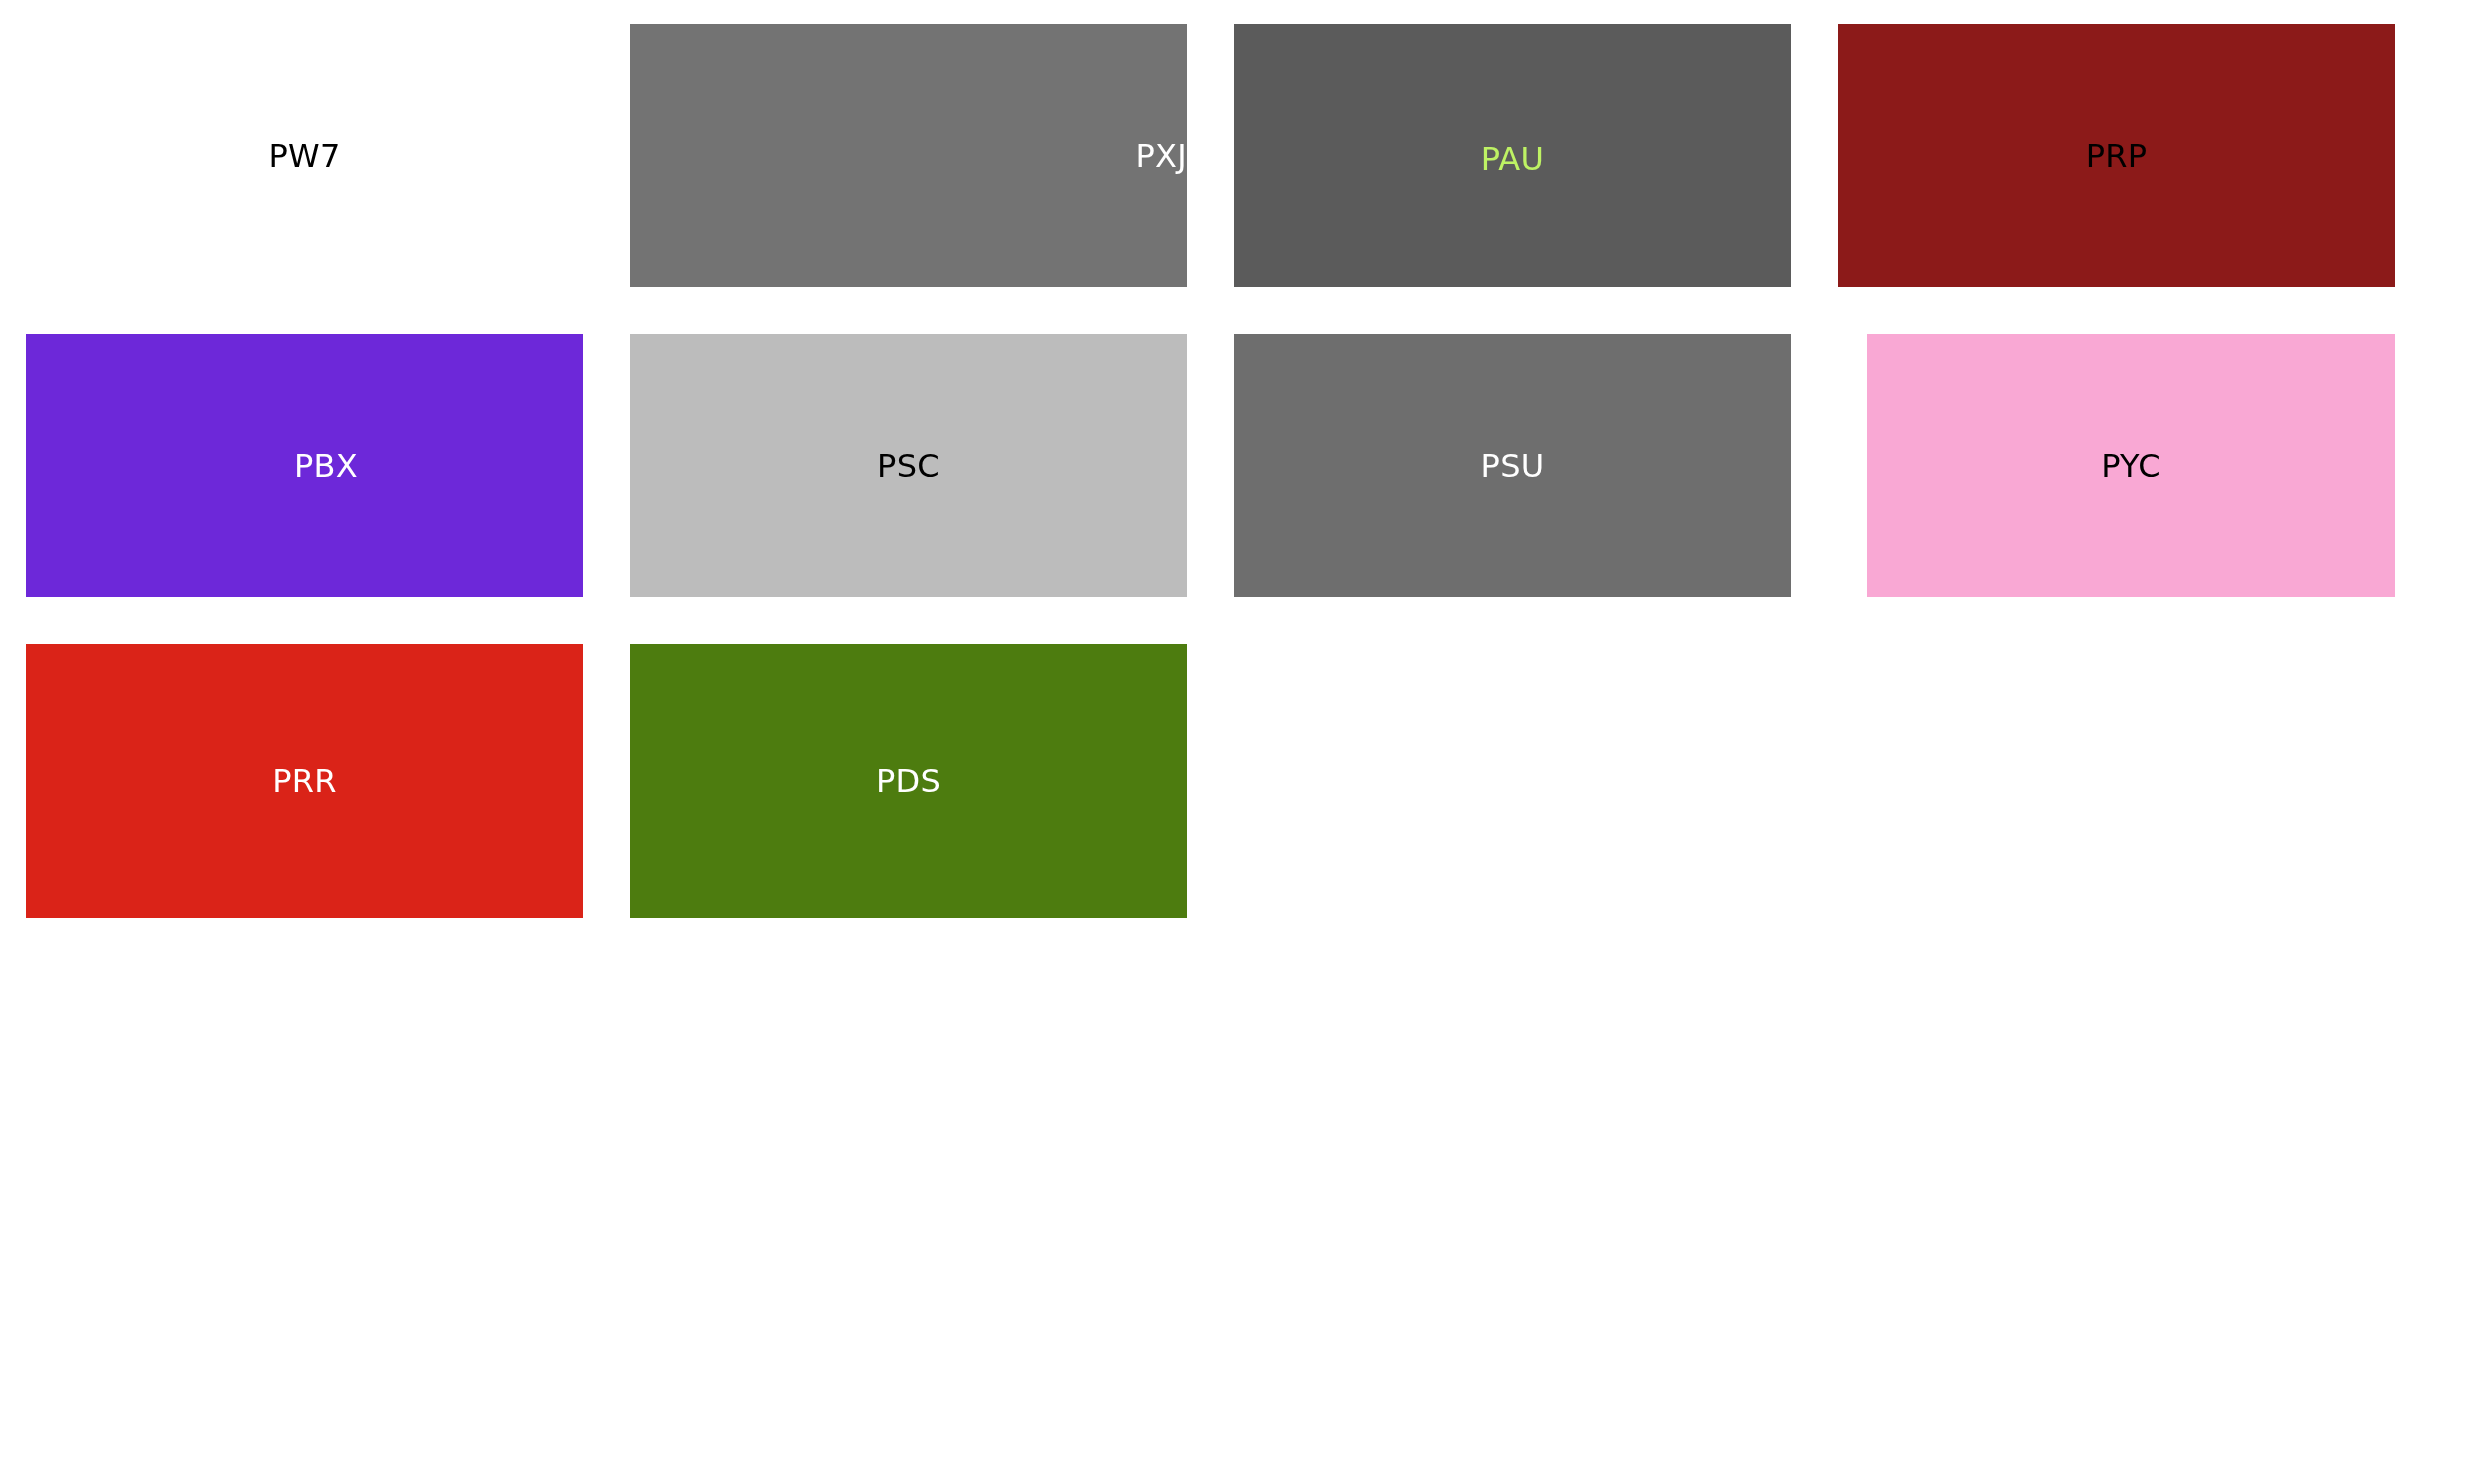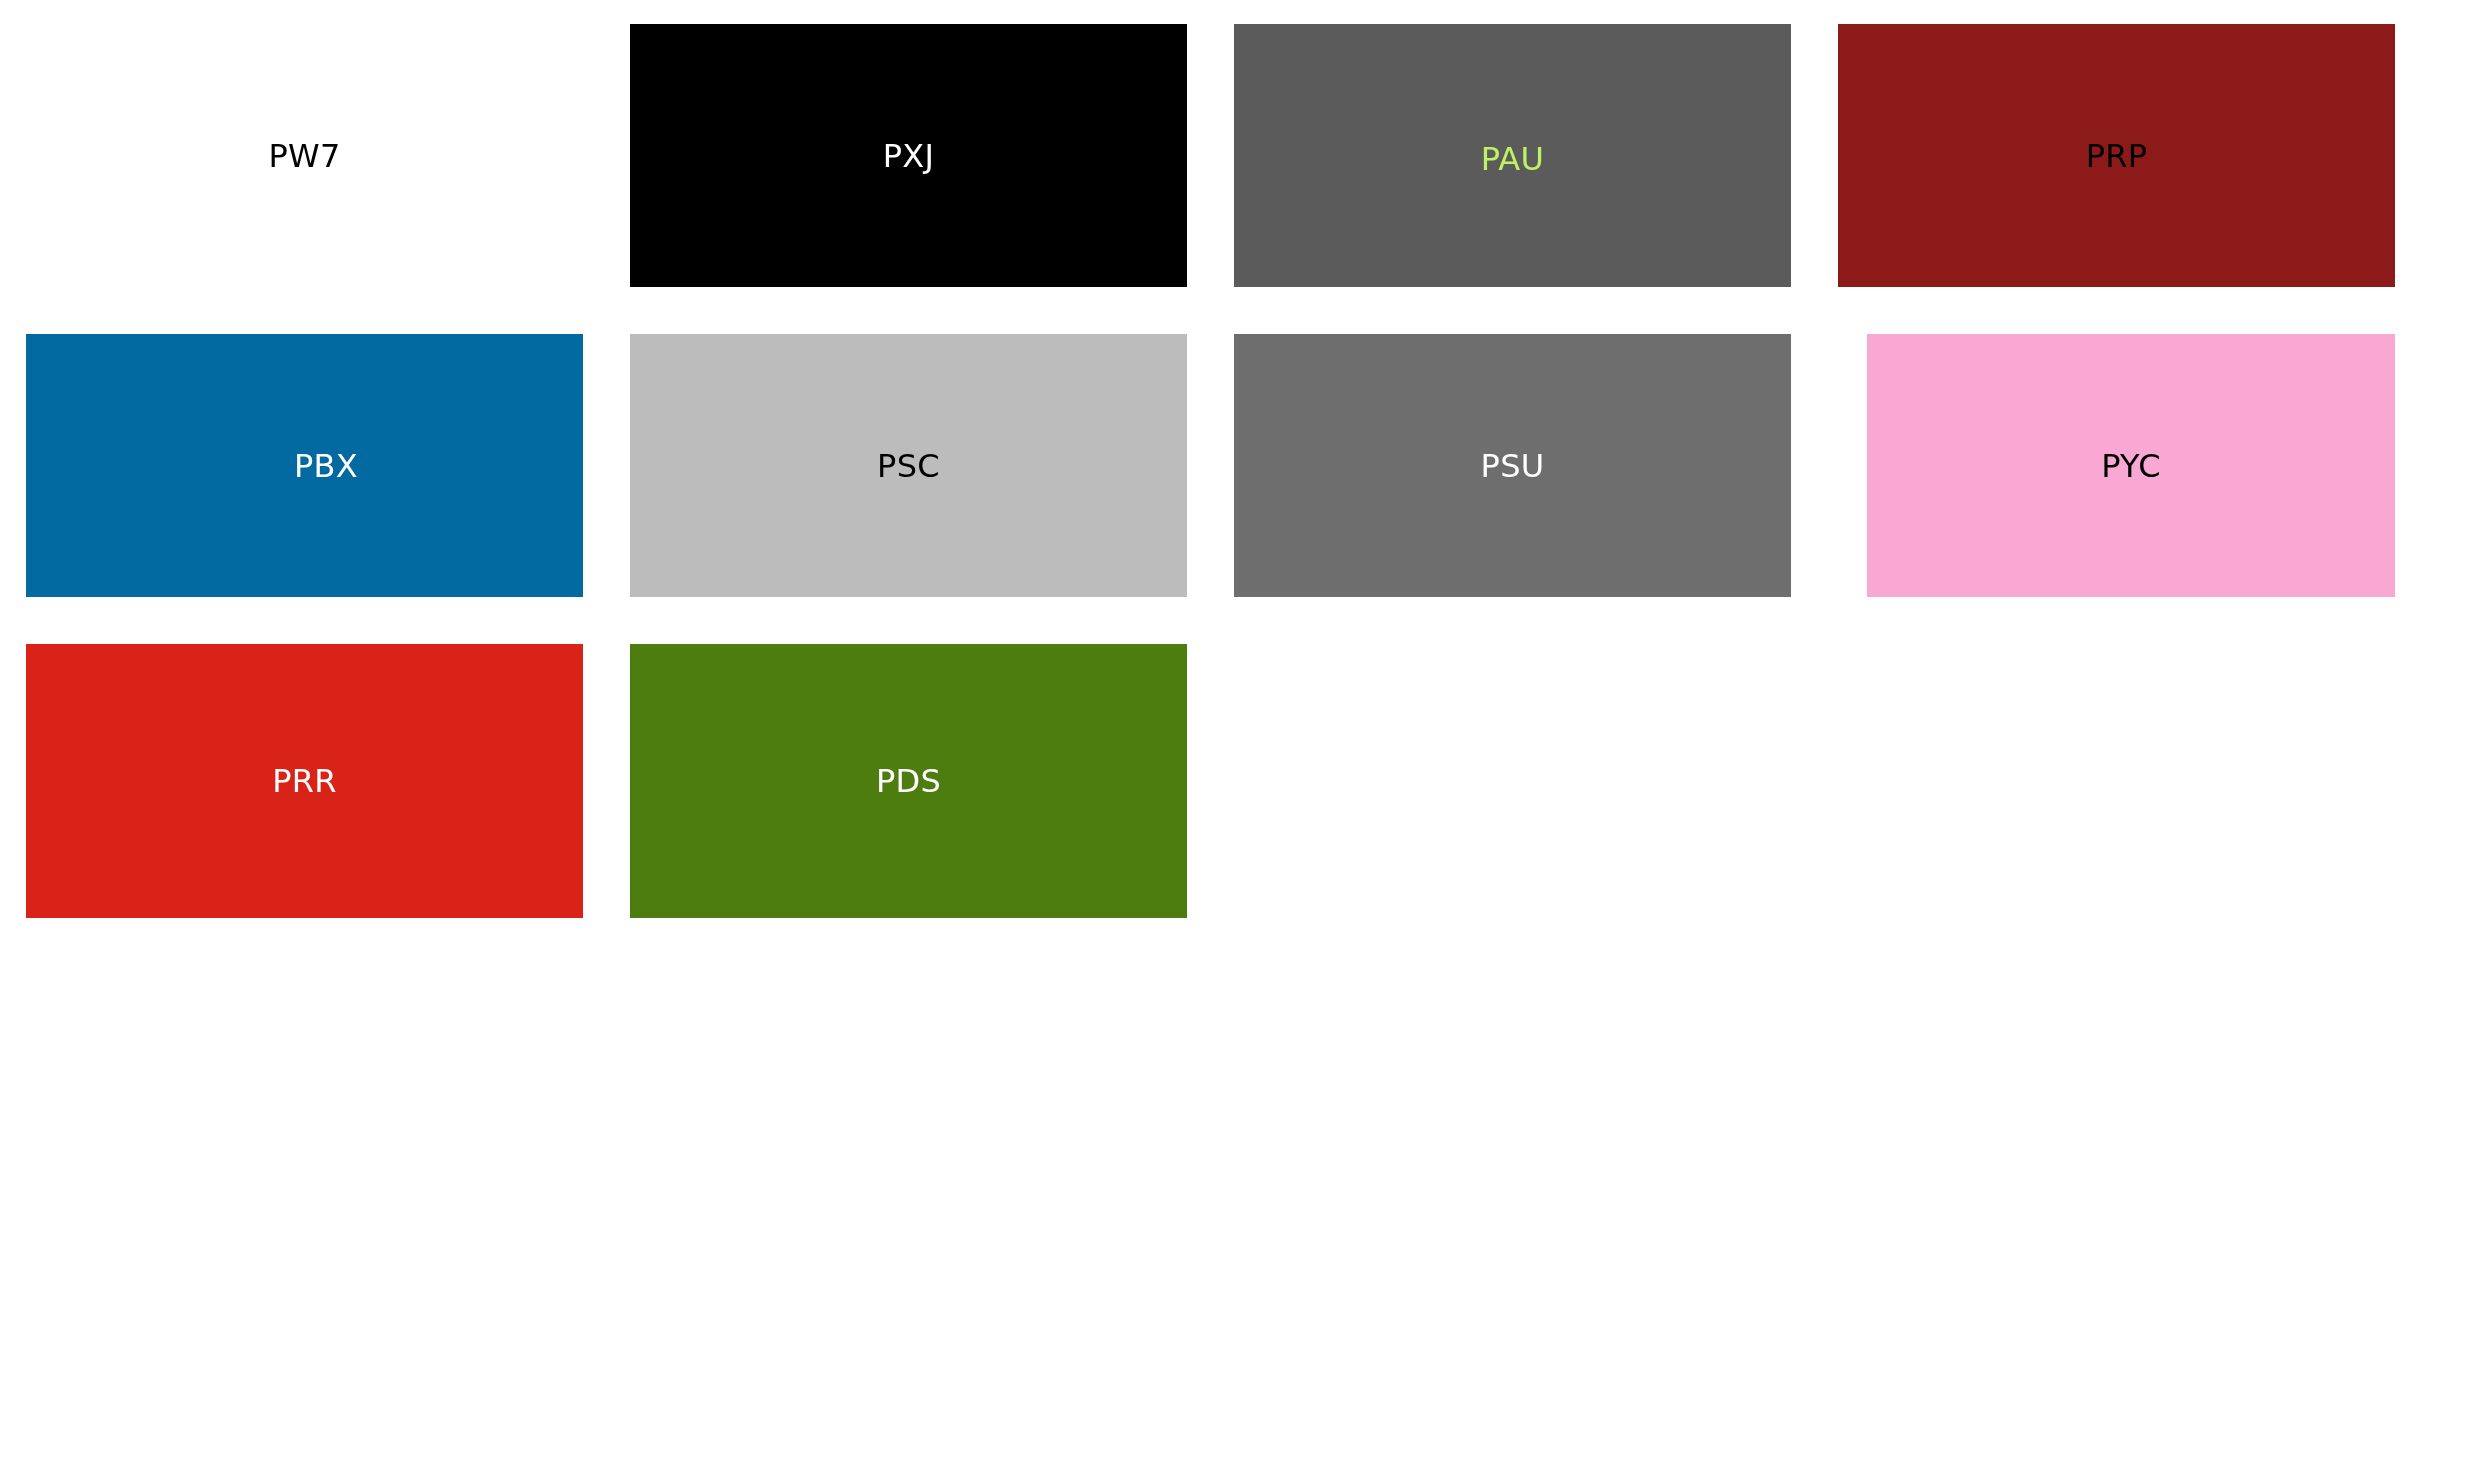--- a/index.html
+++ b/index.html
@@ -54,30 +54,30 @@
     user-select: none;
   }
 </style>
 </head>
 <body>
 
 <div id="swatch-grid" style="background: rgb(255, 255, 255);">
     <div class="swatch-cell" style="background: rgb(255, 255, 255);">
       <span class="swatch-label" style="color: rgb(0, 0, 0);">PW7</span>
     </div>
-    <div class="swatch-cell" style="background: #000000;">
+    <div class="swatch-cell" style="background: #737373; justify-content: flex-end;">
       <span class="swatch-label" style="color: rgb(255, 255, 255);">PXJ</span>
     </div>
     <div class="swatch-cell" style="background: rgb(91, 91, 91);">
       <span class="swatch-label" style="color: #bef264; margin-top: 7px;">PAU</span>
     </div>
     <div class="swatch-cell" style="background: rgb(140, 26, 25);">
       <span class="swatch-label" style="color: rgb(0, 0, 0);">PRP</span>
     </div>
-    <div class="swatch-cell" style="background: #0369a1; padding-left: 43px;">
+    <div class="swatch-cell" style="background: #6d28d9; padding-left: 43px;">
       <span class="swatch-label" style="color: rgb(255, 255, 255);">PBX</span>
     </div>
     <div class="swatch-cell" style="background: rgb(188, 188, 188);">
       <span class="swatch-label" style="color: rgb(0, 0, 0);">PSC</span>
     </div>
     <div class="swatch-cell" style="background: rgb(110, 110, 110);">
       <span class="swatch-label" style="color: rgb(255, 255, 255);">PSU</span>
     </div>
     <div class="swatch-cell" style="background: #f9a8d4; margin-left: 29px;">
       <span class="swatch-label" style="color: rgb(0, 0, 0);">PYC</span>

